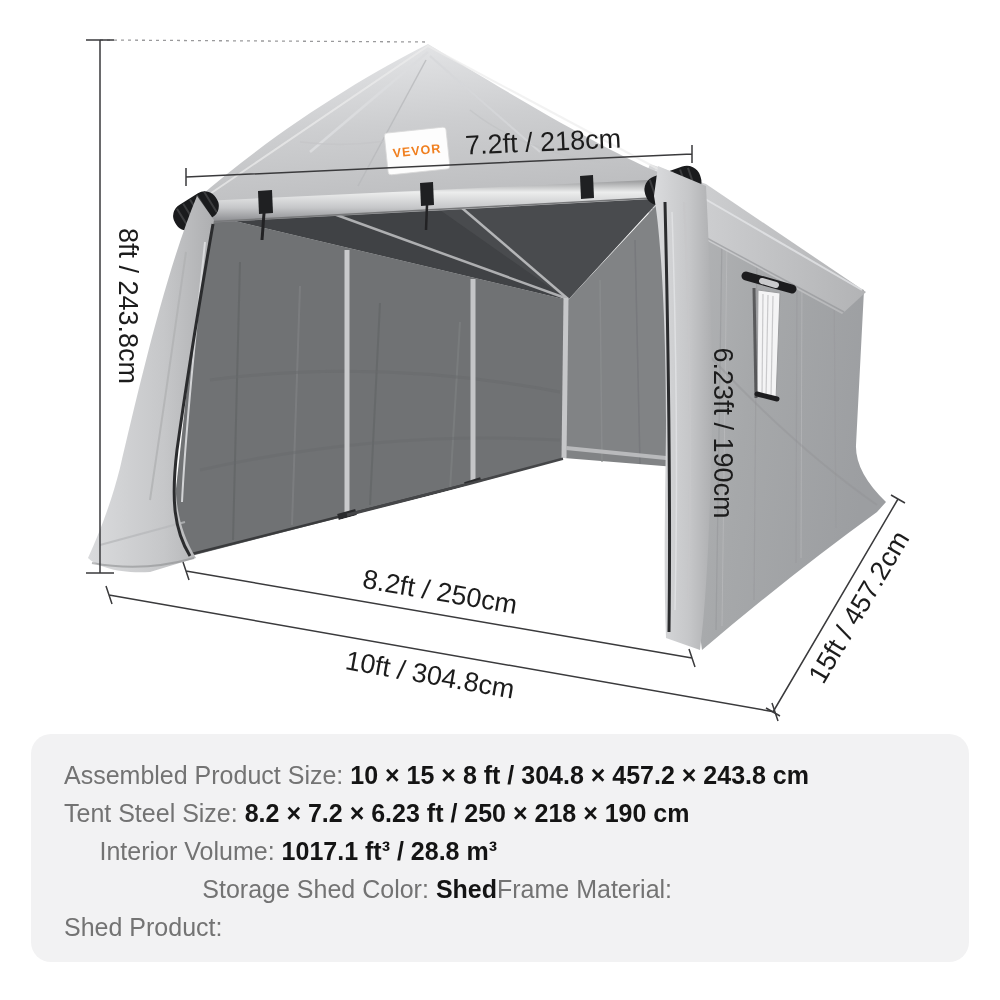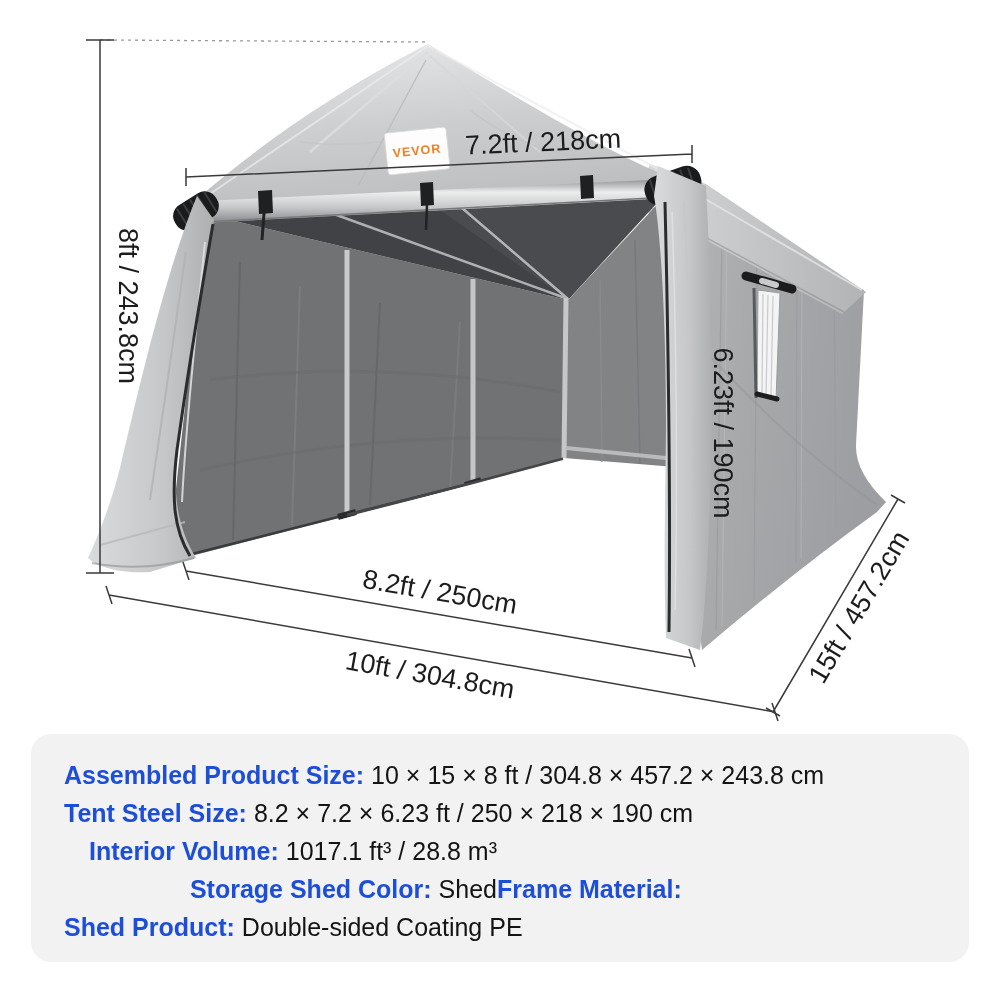--- a/index.html
+++ b/index.html
@@ -11,22 +11,22 @@
   .dim-text{fill:#1c1c1c;font-size:27px;font-family:"Liberation Sans",sans-serif;}
   .dim-line{stroke:#3a3a3c;stroke-width:1.5;fill:none;}
   .spec-panel{
     position:absolute;left:31px;top:734px;width:938px;height:228px;
     background:#f2f2f3;border-radius:20px;box-sizing:border-box;
     padding:22px 0 0 33px;
   }
   .spec-row{display:flex;align-items:center;height:38px;font-size:25px;white-space:nowrap;}
   .spec-pair{display:flex;align-items:center;justify-content:flex-end;}
   .spec-pair.col1{flex:0 0 433px;}
-  .spec-label{color:#1d4ed8;font-weight:700;margin-right:7px;}
-  .spec-value{color:#141414;font-weight:400;}
+  .spec-label{color:#737373;font-weight:400;margin-right:7px;}
+  .spec-value{color:#141414;font-weight:700;}
 </style>
 </head>
 <body>
 
 <div class="stage">
 
   <svg class="tent-svg" width="1000" height="737" viewBox="0 0 1000 737">
     <defs>
       <linearGradient id="gradGable" x1="0" y1="0" x2="0.25" y2="1">
         <stop offset="0" stop-color="#e8e9eb"></stop>
@@ -213,17 +213,16 @@
       <span class="spec-pair col1">
         <span class="spec-label">Storage Shed Color:</span>
         <span class="spec-value">Shed</span>
       </span>
       <span class="spec-pair">
         <span class="spec-label">Frame Material:</span>
       </span>
     </div>
     <div class="spec-row">
       <span class="spec-label">Shed Product:</span>
-      <span class="spec-value">Double-sided Coating PE</span>
     </div>
   </div>
 
 </div>
 
 </body></html>

